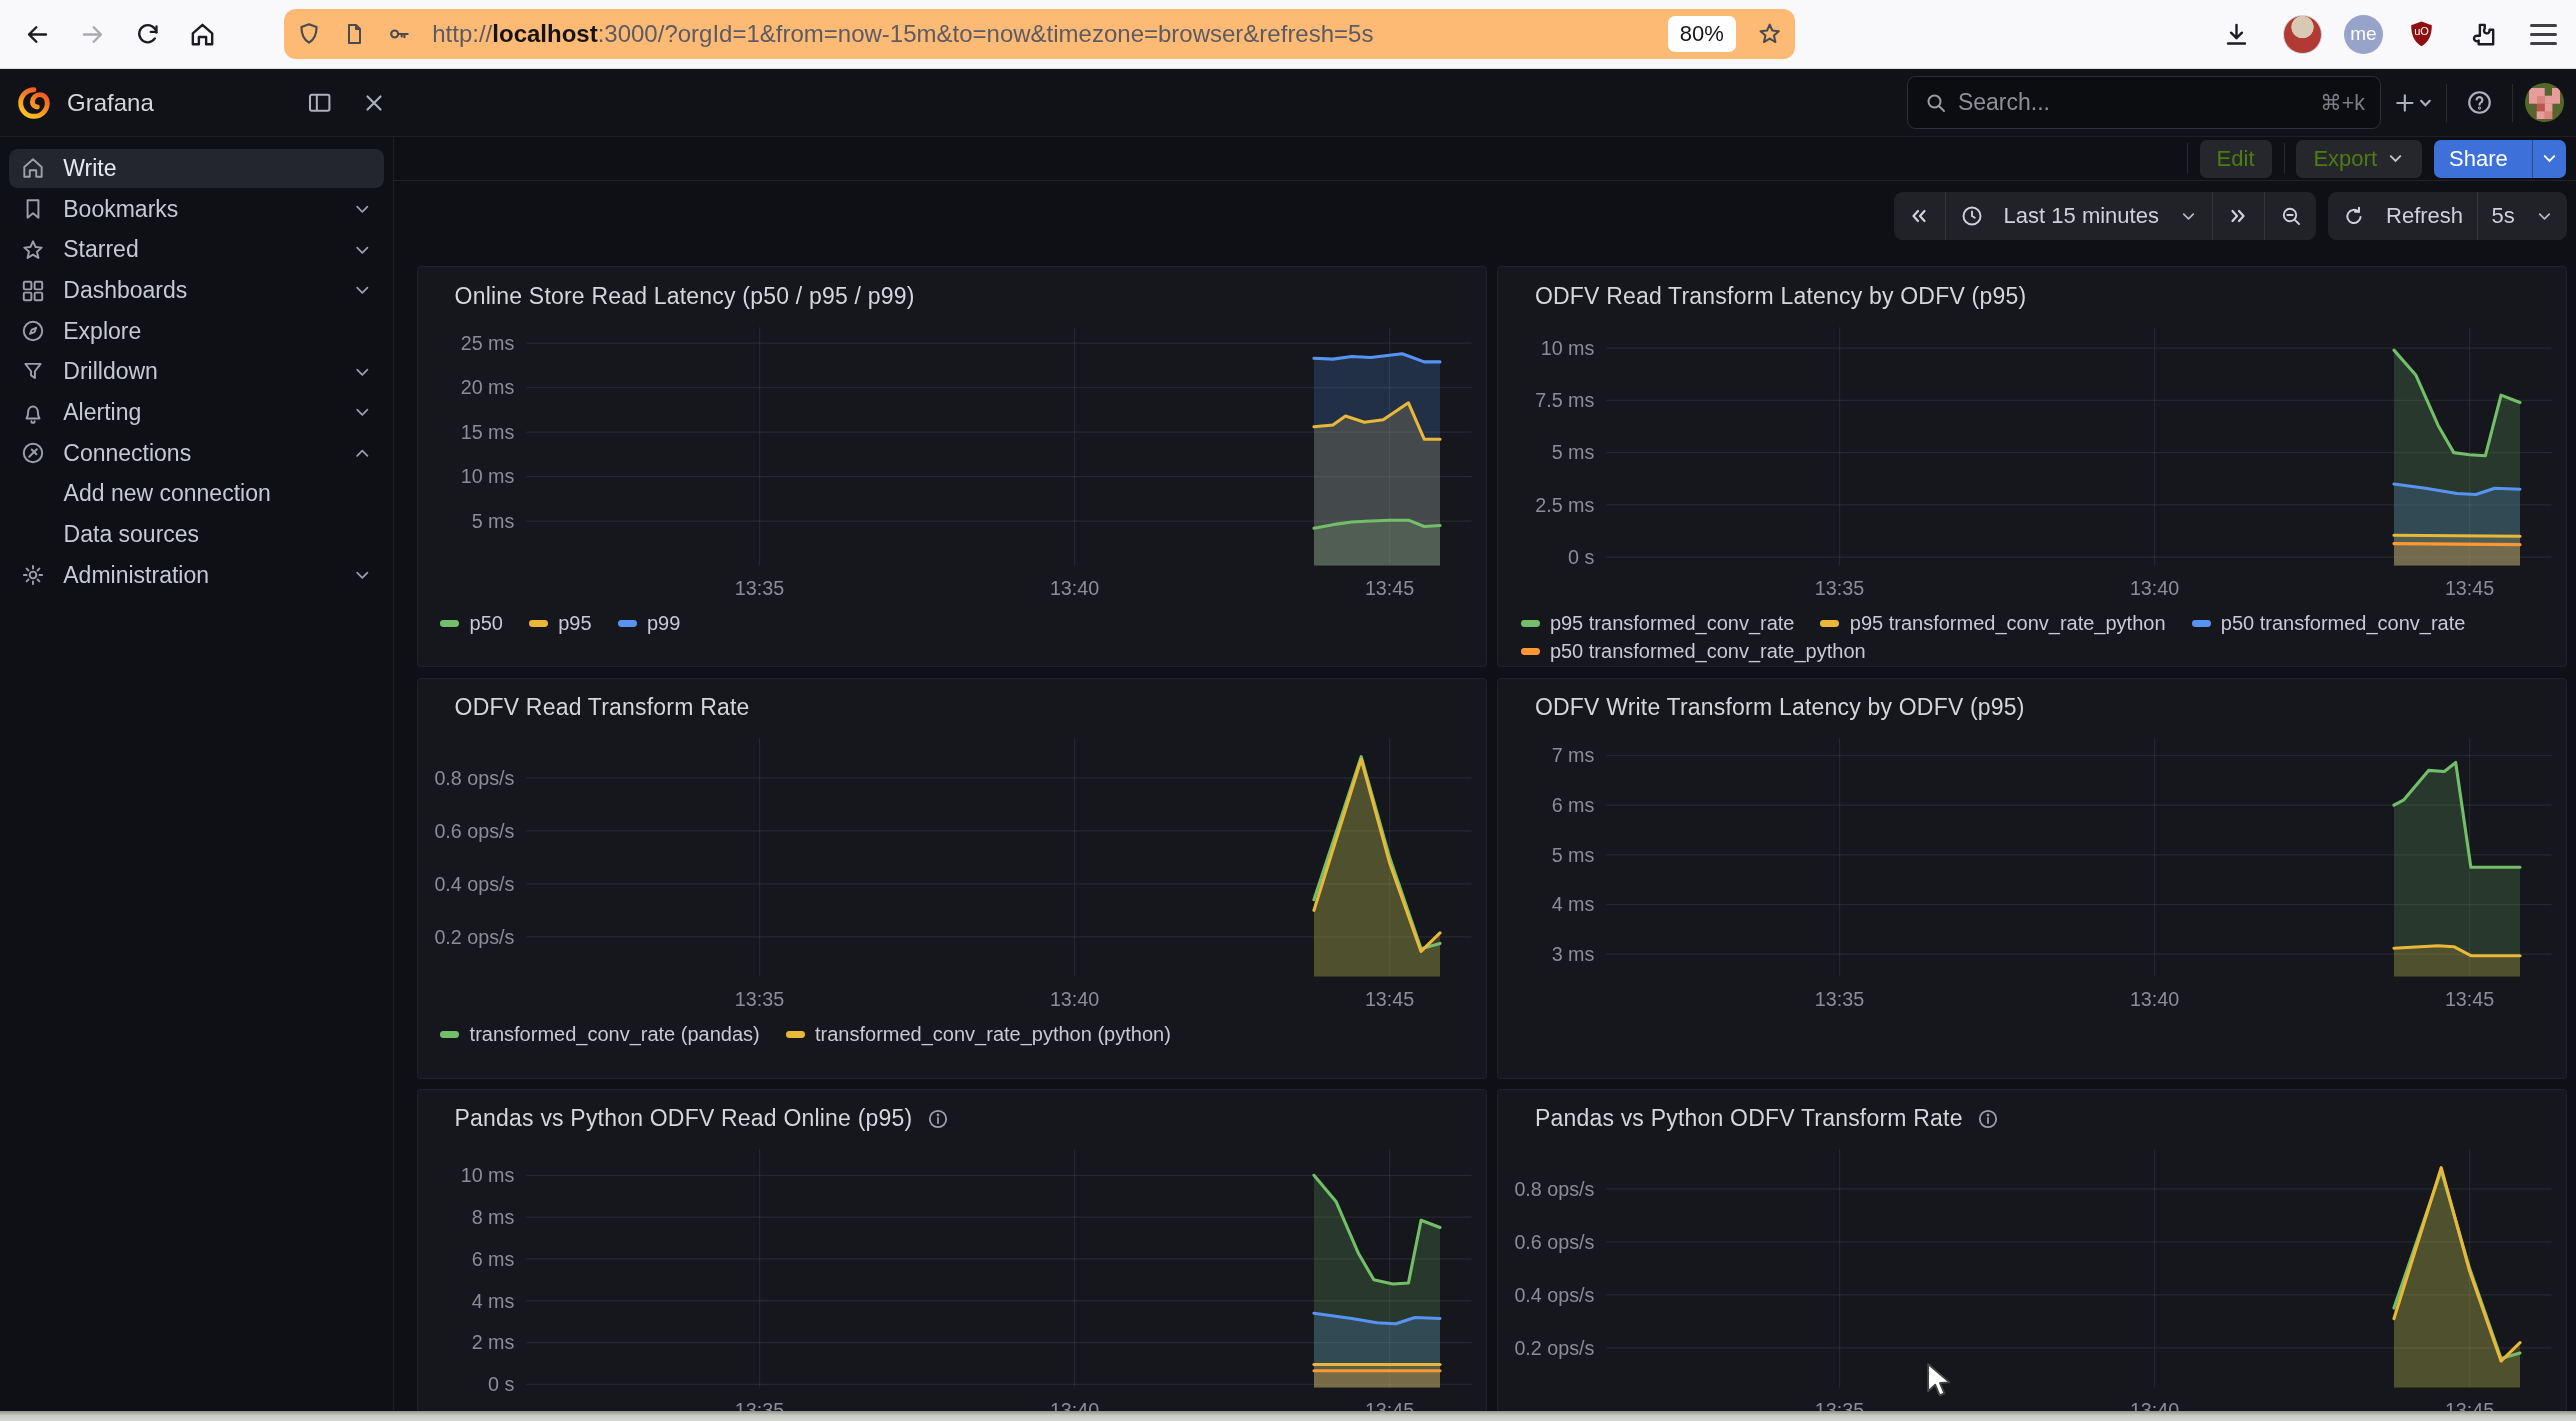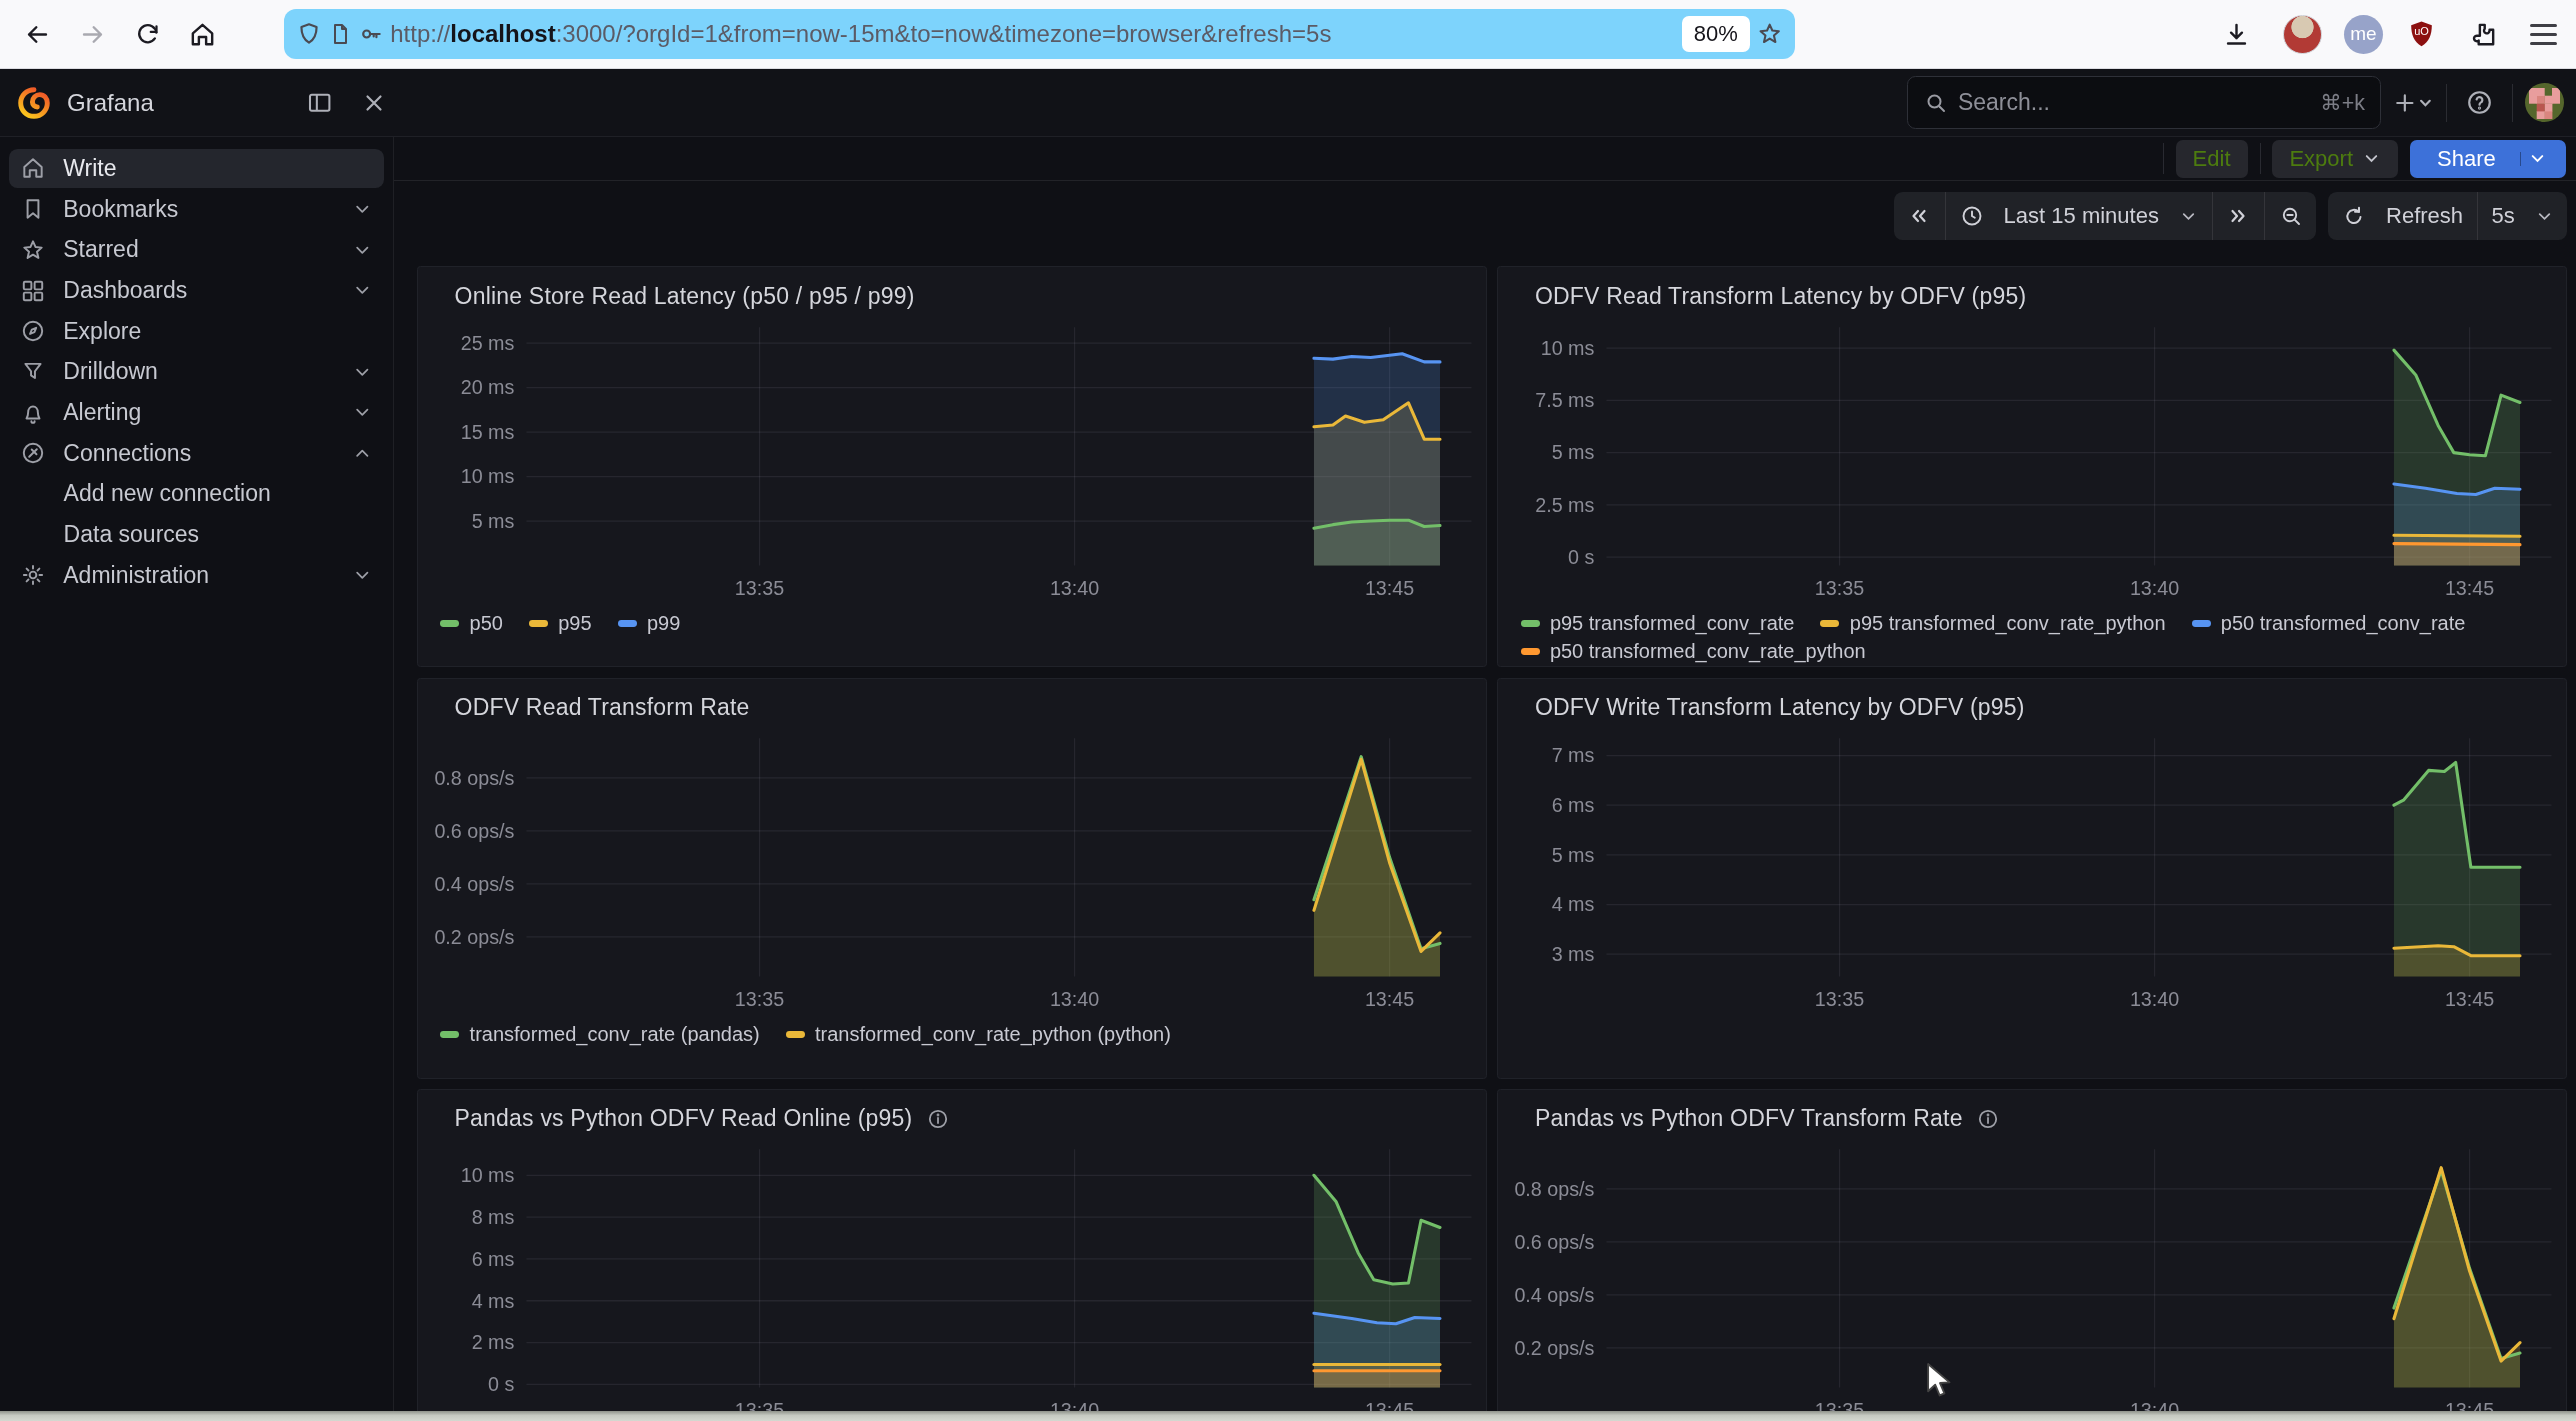--- a/index.html
+++ b/index.html
@@ -13,22 +13,22 @@
   
   .browser-bar {
     height:69px; background:#f9f9fb; border-bottom:0.9px solid #dcdce1;
     display:flex; align-items:center; padding:0 13.7px; gap:6.9px;
   }
   .b-icon { width:48px; height:48px; display:flex; align-items:center; justify-content:center;
     border-radius:6.9px; color:#1c1b22; flex:0 0 auto; }
   .b-icon.dim { color:#a9a9b0; }
   .url-pill {
     flex:0 0 auto; width:1511px; height:50px; margin-left:51px;
-    background:#7dd3fc; border-radius:12px; display:flex; align-items:center;
-    padding:0 12px; gap:6px; color:#5b5b66;
+    background:#fdba74; border-radius:12px; display:flex; align-items:center;
+    padding:0 12px; gap:20px; color:#5b5b66;
   }
   .url-text { font-size:24px; color:#5b5b66; white-space:nowrap; overflow:hidden; flex:1; }
   .url-text b { color:#15141a; font-weight:700; }
   .zoom-badge { background:#ffffff; border-radius:6.9px; padding:5.1px 12px; font-size:22px; color:#15141a; }
   .right-icons { display:flex; align-items:center; gap:22px; margin-left:auto; padding-right:5.1px; }
   .avatar-photo { width:39px; height:39px; border-radius:50%;
     background:radial-gradient(circle at 50% 30%, #d8c9b2 0 34%, #b23a35 36% 100%);
     border:0.9px solid #d0d0d5; }
   .me-badge { width:39px; height:39px; border-radius:50%; background:#97a3c9; color:#fff;
     display:flex; align-items:center; justify-content:center; font-size:19px; }
@@ -67,21 +67,21 @@
   .side-item .chev { color:#9d9fa7; }
   .side-item.indent { padding-left:55px; }
 
   .main { flex:1; display:flex; flex-direction:column; min-width:0; }
   .actions-row { height:47px; border-bottom:0.9px solid rgba(204,204,220,0.10);
     display:flex; align-items:center; justify-content:flex-end; gap:12px; padding:0 10.3px; }
   .act-divider { width:0.9px; height:31px; background:rgba(204,204,220,0.14); }
   .btn { height:38px; border-radius:6.9px; background:rgba(204,204,220,0.12); color:#4d7c0f;
     font-size:22px; display:flex; align-items:center; padding:0 17px; gap:8.6px; border:none; }
   .btn .chev { color:#c3c4cc; }
-  .btn-share { background:#3d71d9; color:#fff; padding:12px; overflow:hidden; }
+  .btn-share { background:#3d71d9; color:#fff; padding:0; overflow:hidden; }
   .btn-share .share-main { padding:0 15.4px; display:flex; align-items:center; height:100%; }
   .btn-share .share-caret { width:34px; height:100%; display:flex; align-items:center; justify-content:center;
     border-left:0.9px solid rgba(0,0,0,0.35); }
 
   .time-row { height:74px; display:flex; align-items:center; justify-content:flex-end; gap:12px; padding:0 8.6px; }
   .seg-group { display:flex; align-items:center; height:48px; background:#202227; border-radius:8.6px;
     color:#d0d1d8; font-size:22px; }
   .seg { height:100%; display:flex; align-items:center; padding:0 13.7px; gap:20px; }
   .seg + .seg { border-left:0.9px solid rgba(255,255,255,0.09); }
   .seg .chev { color:#b9bac2; }

